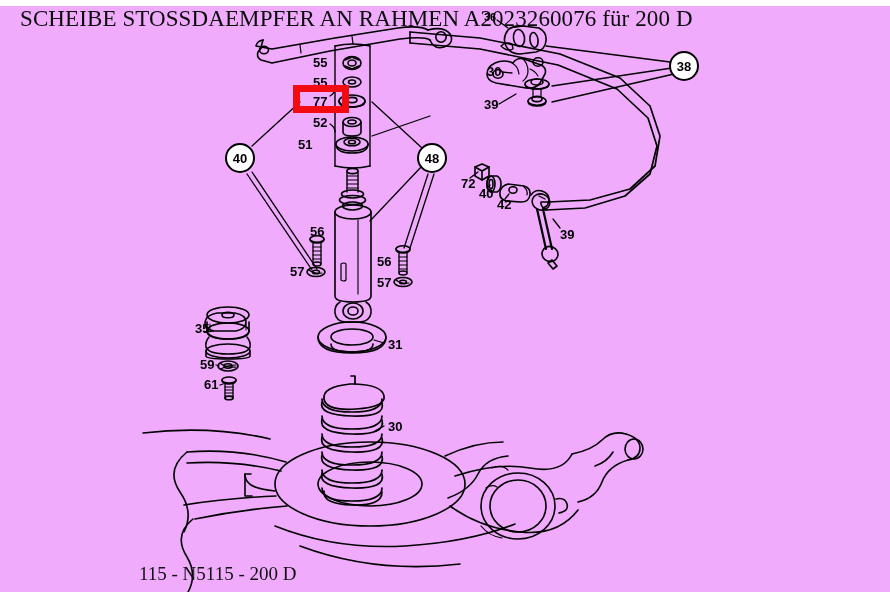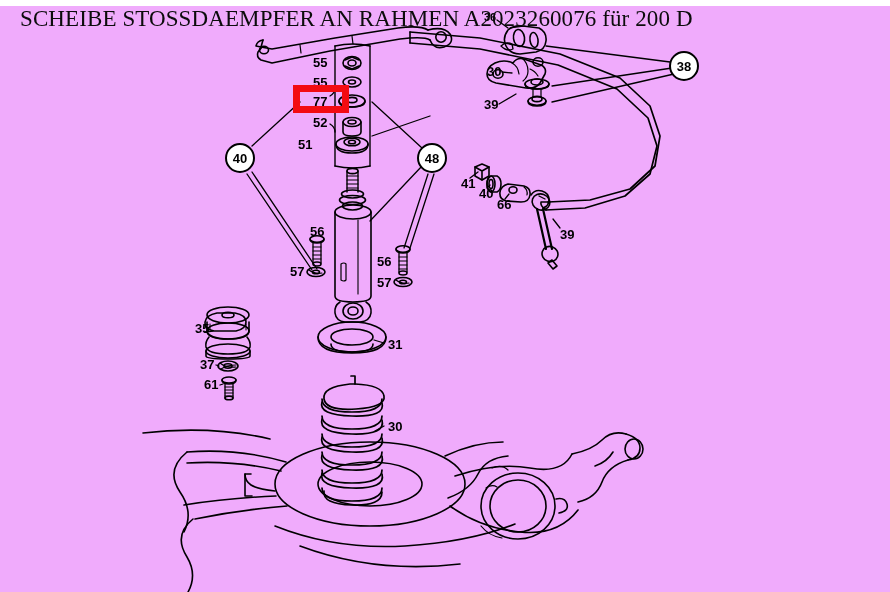--- a/index.html
+++ b/index.html
@@ -105,20 +105,21 @@
     pointer-events: none;
   }
 </style>
 </head>
 <body style="background: rgb(255, 255, 255);">
 
 <div id="page">
 
   <div id="doc-title">SCHEIBE STOSSDAEMPFER AN RAHMEN A2023260076 für 200 D</div>
 
+  <div id="doc-footer">115 - N5115 - 200 D</div>
 
   <svg id="drawing" viewBox="0 0 890 592">
     <g fill="none" stroke="#000000" stroke-width="1.6" stroke-linecap="round" stroke-linejoin="round">
 
       <g>
         <path d="M262,41 L258,46 Q256,51 261,54 L272,57 L330,45 L400,33 Q424,30 430,34"></path>
         <path d="M263,34 Q257,35 256,40 L261,41 L272,43 L335,32 L398,22 Q420,19 428,24"></path>
         <path d="M261,41 L263,34"></path>
         <ellipse cx="264" cy="44" rx="4.5" ry="3.8"></ellipse>
         <path d="M300,39 L301,47" stroke-width="1.2"></path>
@@ -400,29 +401,29 @@
   <div class="ref-label" style="left:313px; top:89px;">77</div>
   <div class="ref-label" style="left:313px; top:110px;">52</div>
   <div class="ref-label" style="left:298px; top:132px;">51</div>
 
   <div class="ref-label" style="left:310px; top:219px;">56</div>
   <div class="ref-label" style="left:290px; top:259px;">57</div>
   <div class="ref-label" style="left:377px; top:249px;">56</div>
   <div class="ref-label" style="left:377px; top:270px;">57</div>
 
   <div class="ref-label" style="left:195px; top:316px;">35</div>
-  <div class="ref-label" style="left:200px; top:352px;">37</div>
+  <div class="ref-label" style="left:200px; top:352px;">59</div>
   <div class="ref-label" style="left:204px; top:372px;">61</div>
 
   <div class="ref-label" style="left:388px; top:332px;">31</div>
   <div class="ref-label" style="left:388px; top:414px;">30</div>
 
-  <div class="ref-label" style="left:461px; top:171px;">41</div>
+  <div class="ref-label" style="left:461px; top:171px;">72</div>
   <div class="ref-label" style="left:479px; top:181px;">40</div>
-  <div class="ref-label" style="left:497px; top:192px;">66</div>
+  <div class="ref-label" style="left:497px; top:192px;">42</div>
   <div class="ref-label" style="left:560px; top:222px;">39</div>
   <div class="ref-label" style="left:484px; top:92px;">39</div>
   <div class="ref-label" style="left:487px; top:59px;">30</div>
   <div class="ref-label sm" style="left:484px; top:6px;">36</div>
 
   <div id="highlight-box" style="left: 293px; top: 79px; width: 56px; height: 28px; border-color: rgb(243, 11, 18);"></div>
 
 </div>
 
 </body></html>

